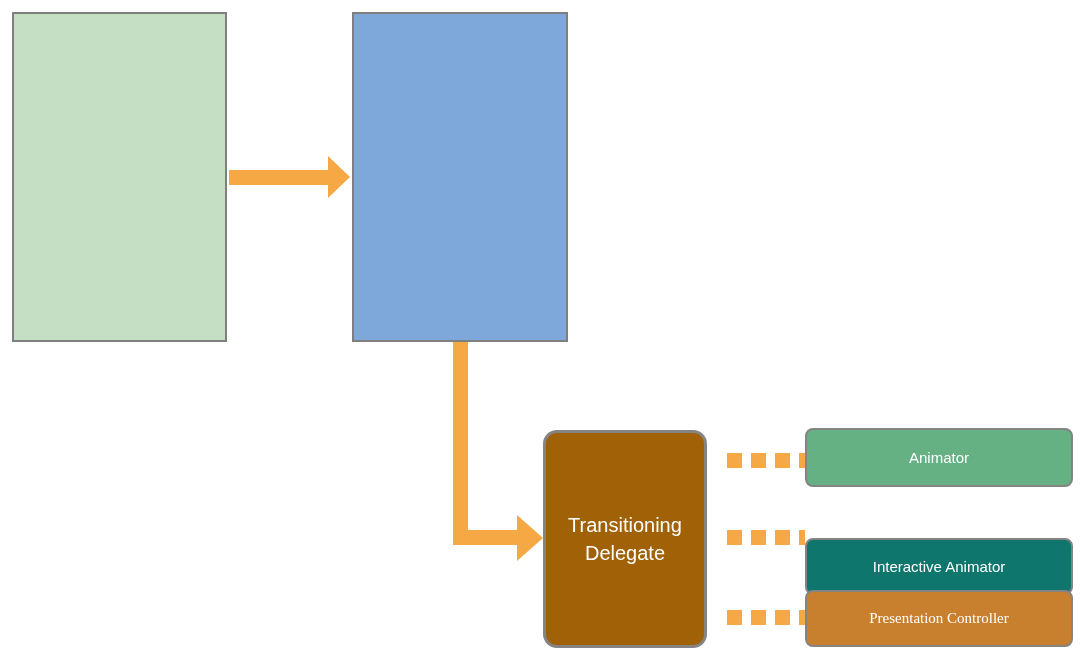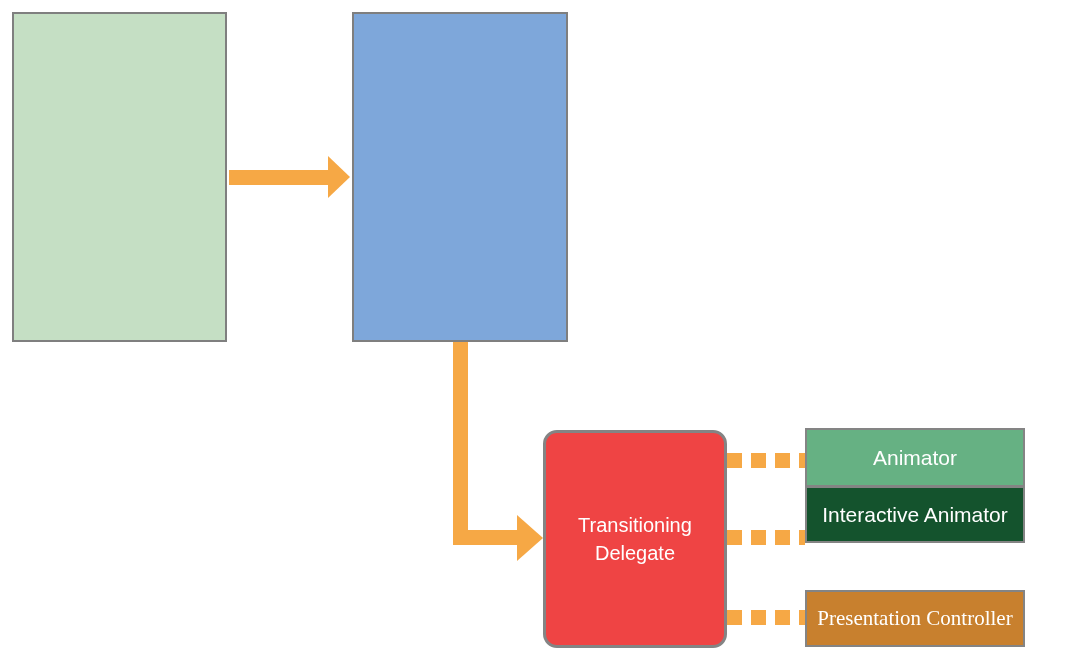--- a/index.html
+++ b/index.html
@@ -63,55 +63,55 @@
       #f6a845 0px, #f6a845 15px,
       transparent 15px, transparent 24px);
   }
   .dash-1 { left: 727px; top: 453px; }
   .dash-2 { left: 727px; top: 530px; }
   .dash-3 { left: 727px; top: 610px; }
   
   .delegate {
     position: absolute;
     left: 543px; top: 430px;
-    width: 184px; height: 218px;
+    width: 164px; height: 218px;
     box-sizing: border-box;
-    background: #ef4444;
+    background: #a16207;
     border: 3px solid #848484;
     border-radius: 14px;
     display: flex;
     align-items: center;
     justify-content: center;
     text-align: center;
     color: #ffffff;
     font-size: 20px;
     line-height: 28px;
   }
   .delegate span { display: block; width: 140px; }
   
   .pill {
     position: absolute;
     left: 805px;
-    width: 220px;
+    width: 268px;
     box-sizing: border-box;
     border: 2px solid #848484;
-    border-radius: 0;
+    border-radius: 8px;
     display: flex;
     align-items: center;
     justify-content: center;
     color: #ffffff;
-    font-size: 21px;
+    font-size: 15px;
   }
   .pill-animator {
     top: 428px; height: 59px;
     background: #66b183;
   }
   .pill-interactive {
-    top: 486px; height: 57px;
-    background: #14532d;
+    top: 538px; height: 57px;
+    background: #0f766e;
   }
   .pill-presentation {
     top: 590px; height: 57px;
     background: #c8802e;
     font-family: Liberation Serif, serif;
   }
 </style>
 </head>
 <body>
 

